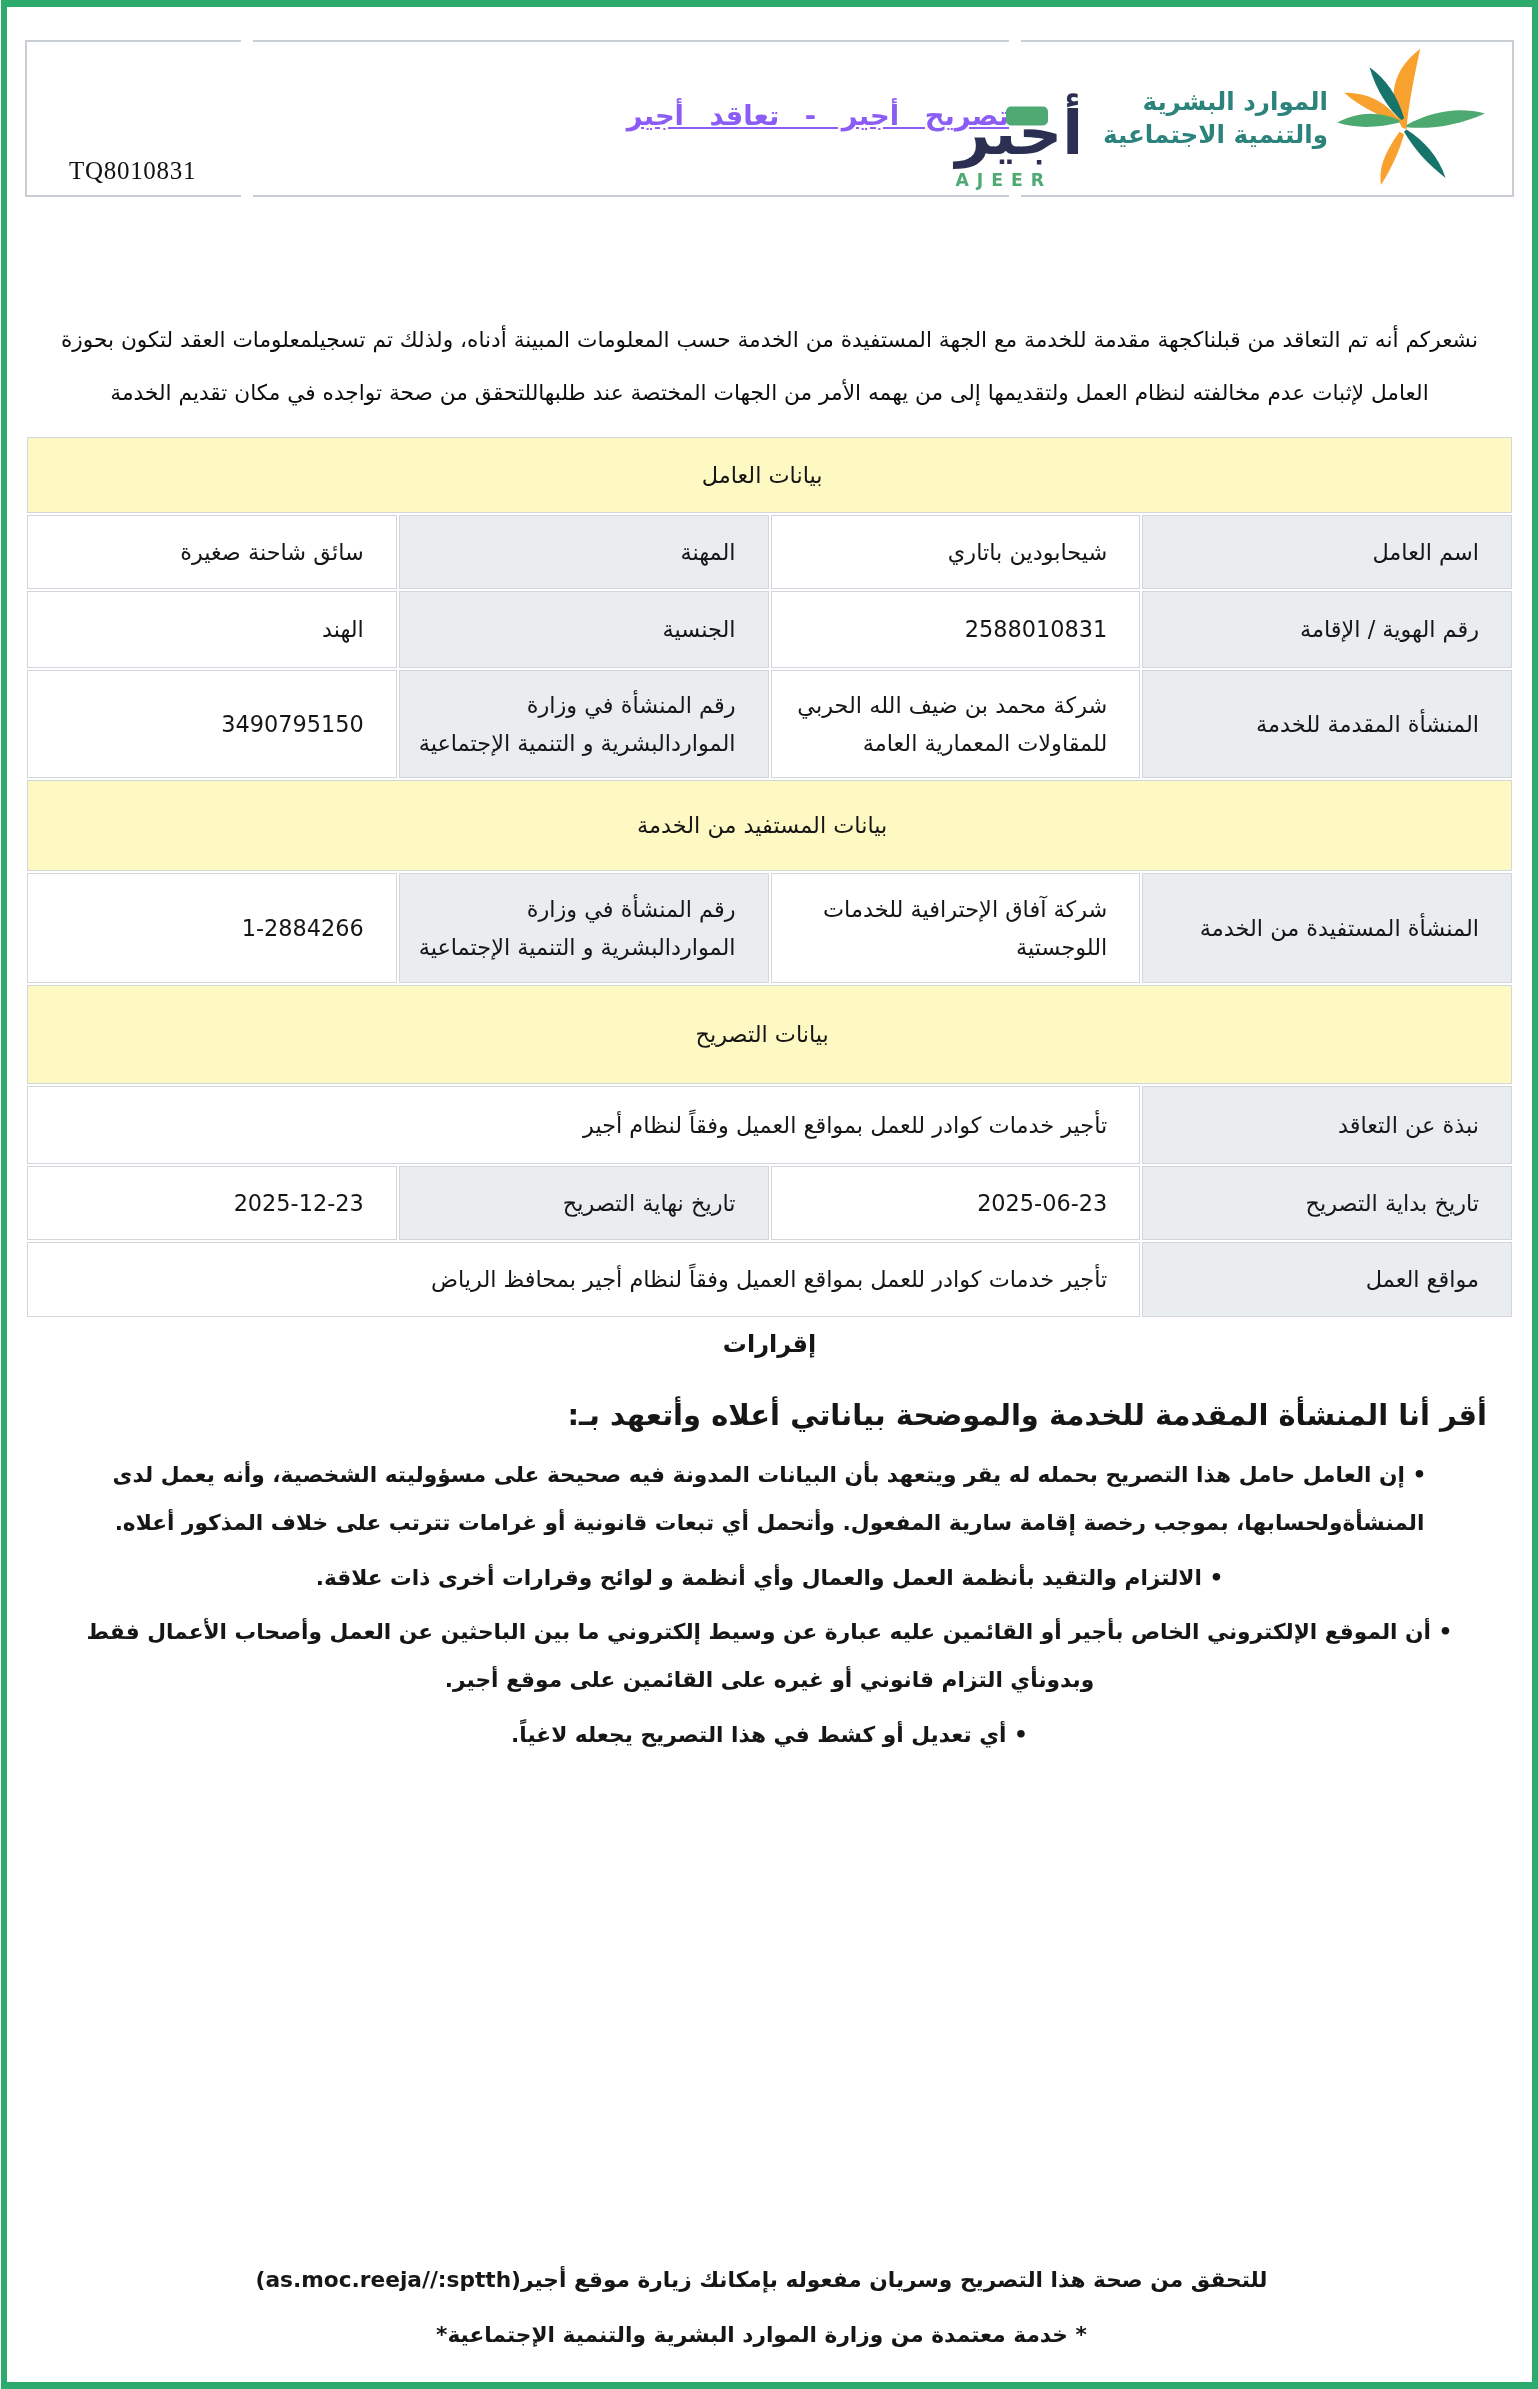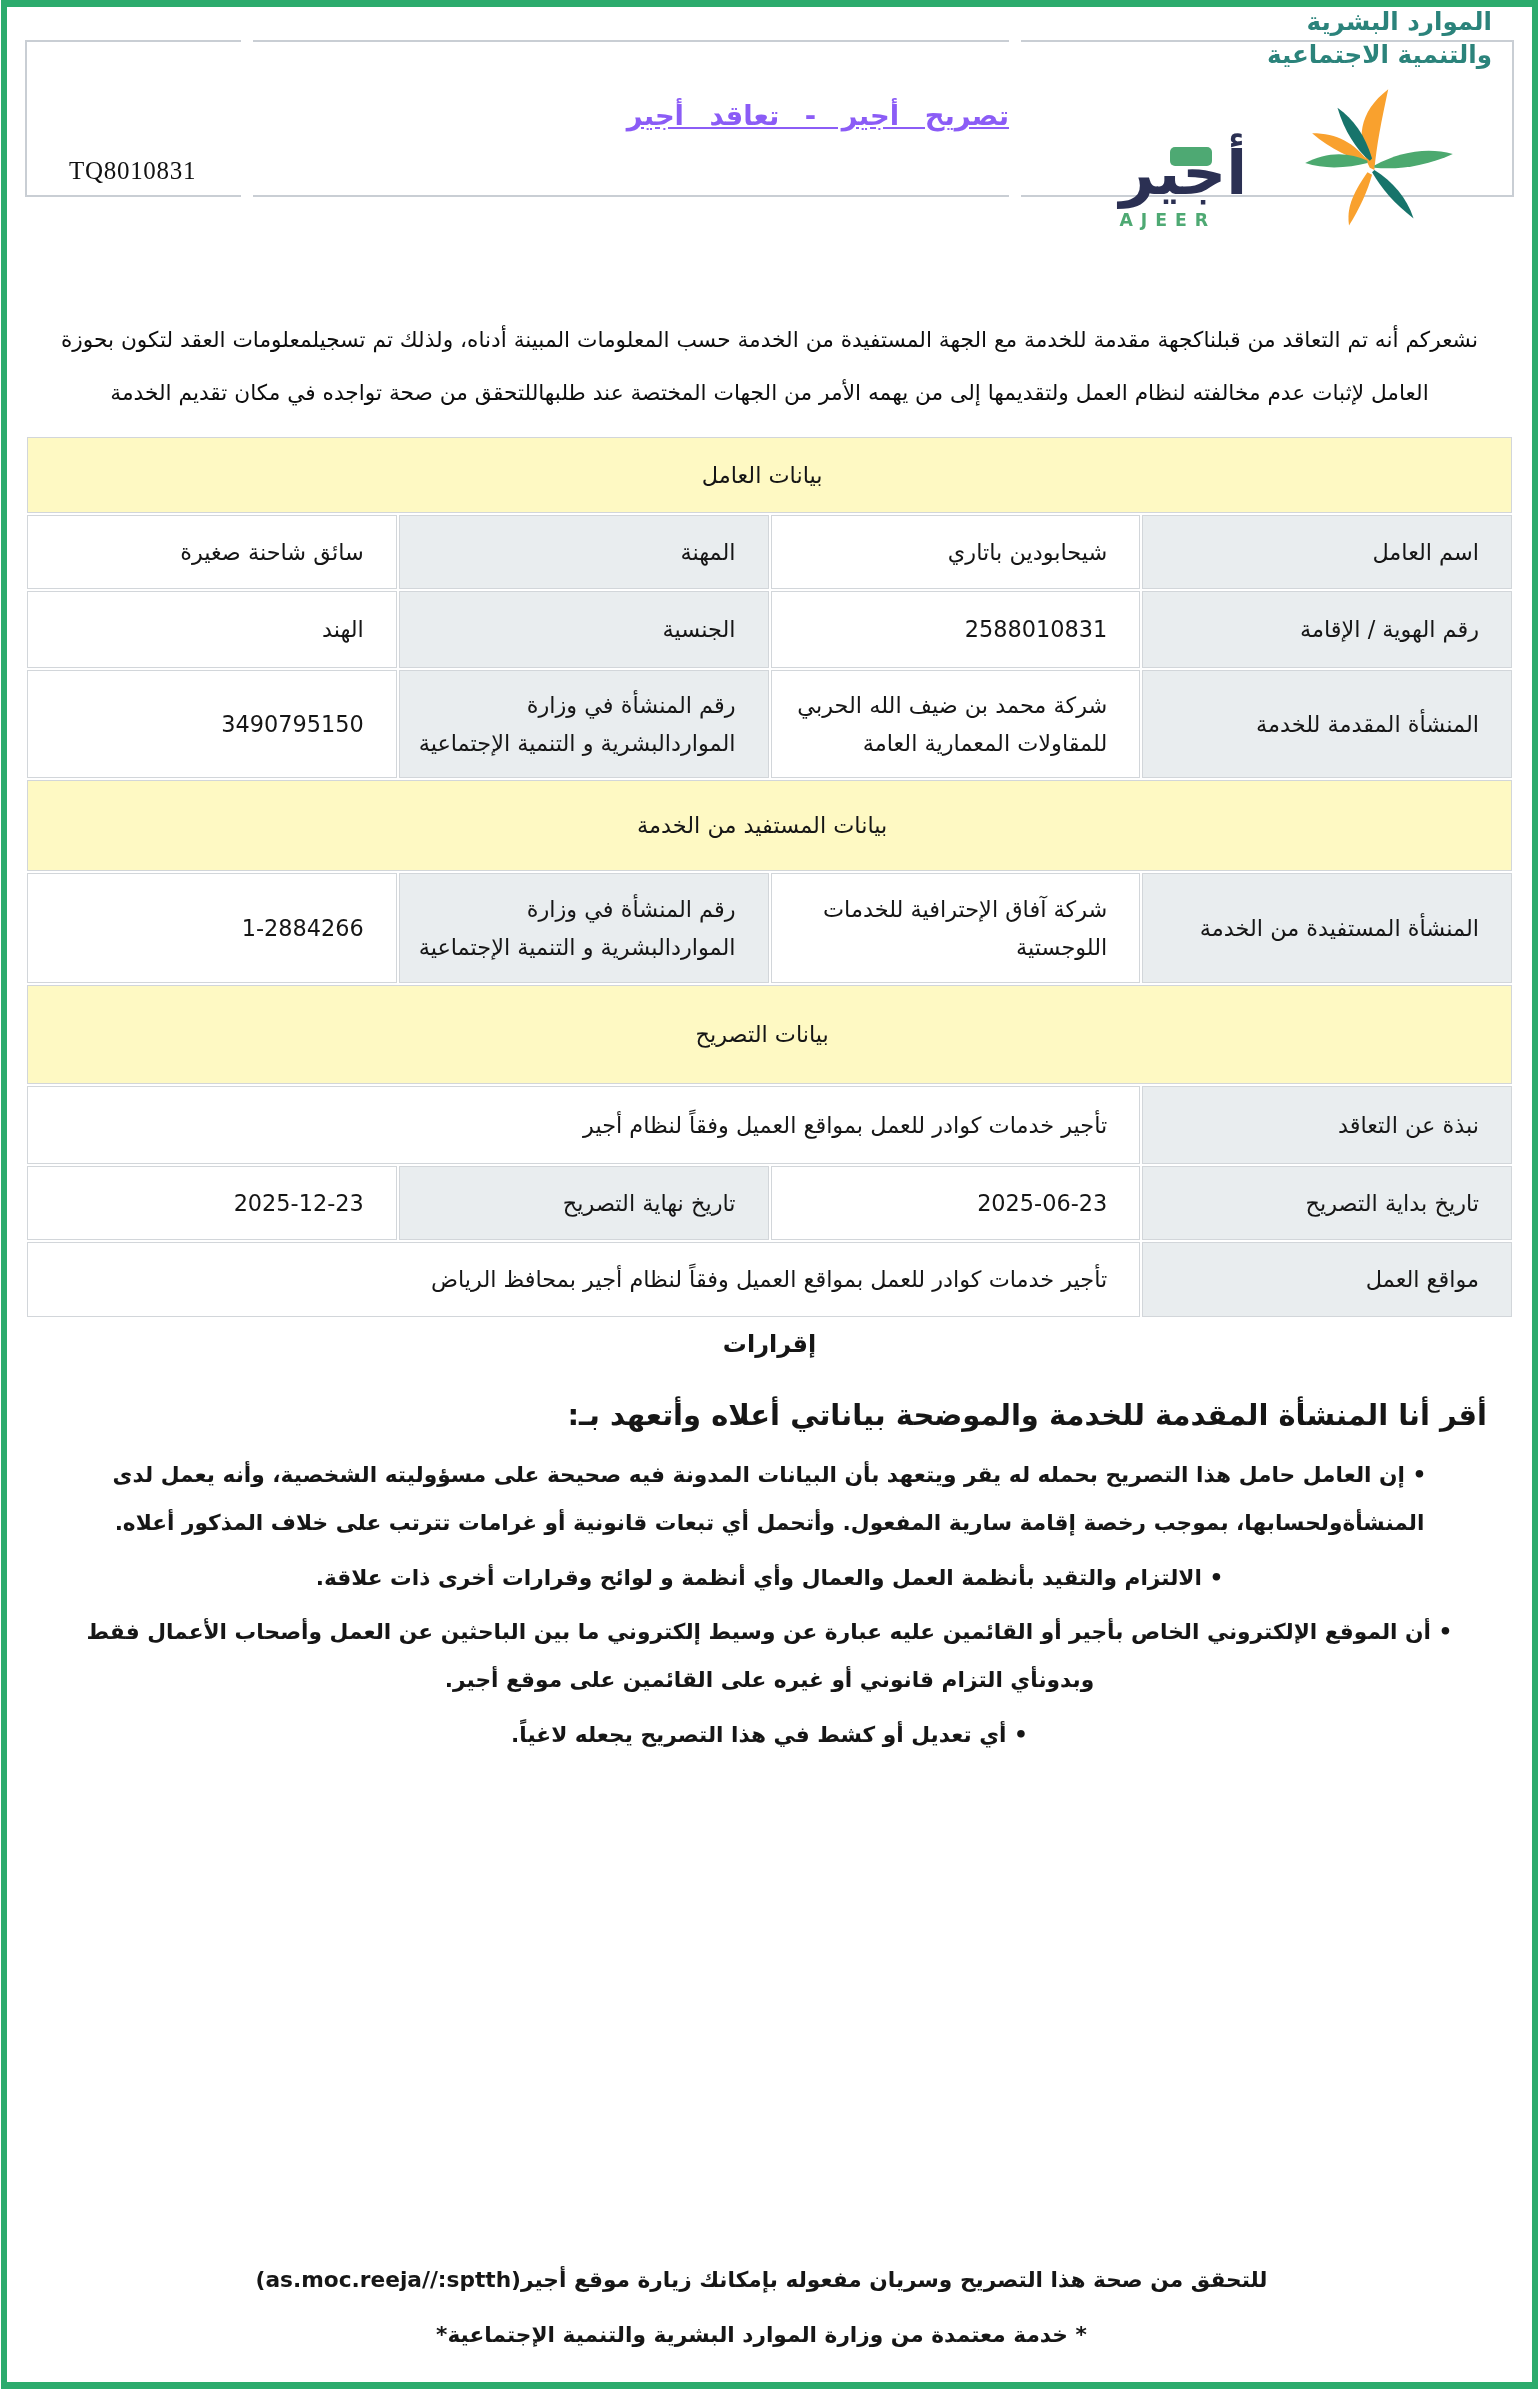--- a/index.html
+++ b/index.html
@@ -61,21 +61,21 @@
     top: 8.7px; right: 35px; width: 42px; height: 19px;
     background: #4ea973; border-radius: 5px;
   }
   .ajeer-en {
     margin-top: 4.3px;
     font-size: 17.3px; font-weight: bold; color: #4ea973;
     letter-spacing: 8px;
   }
 
   
-  .ministry-logo { display: flex; align-items: center; direction: ltr; gap: 16px; flex-direction: column; }
+  .ministry-logo { display: flex; align-items: center; direction: ltr; gap: 2px; }
   .ministry-text {
     direction: rtl; text-align: right;
     font-size: 24.6px; font-weight: bold; color: #2b837b; line-height: 32.5px;
   }
   .ministry-emblem { width: 162px; height: 143px; }
 
   
   .intro {
     margin: 116px 29px 0 29px;
     text-align: center;

